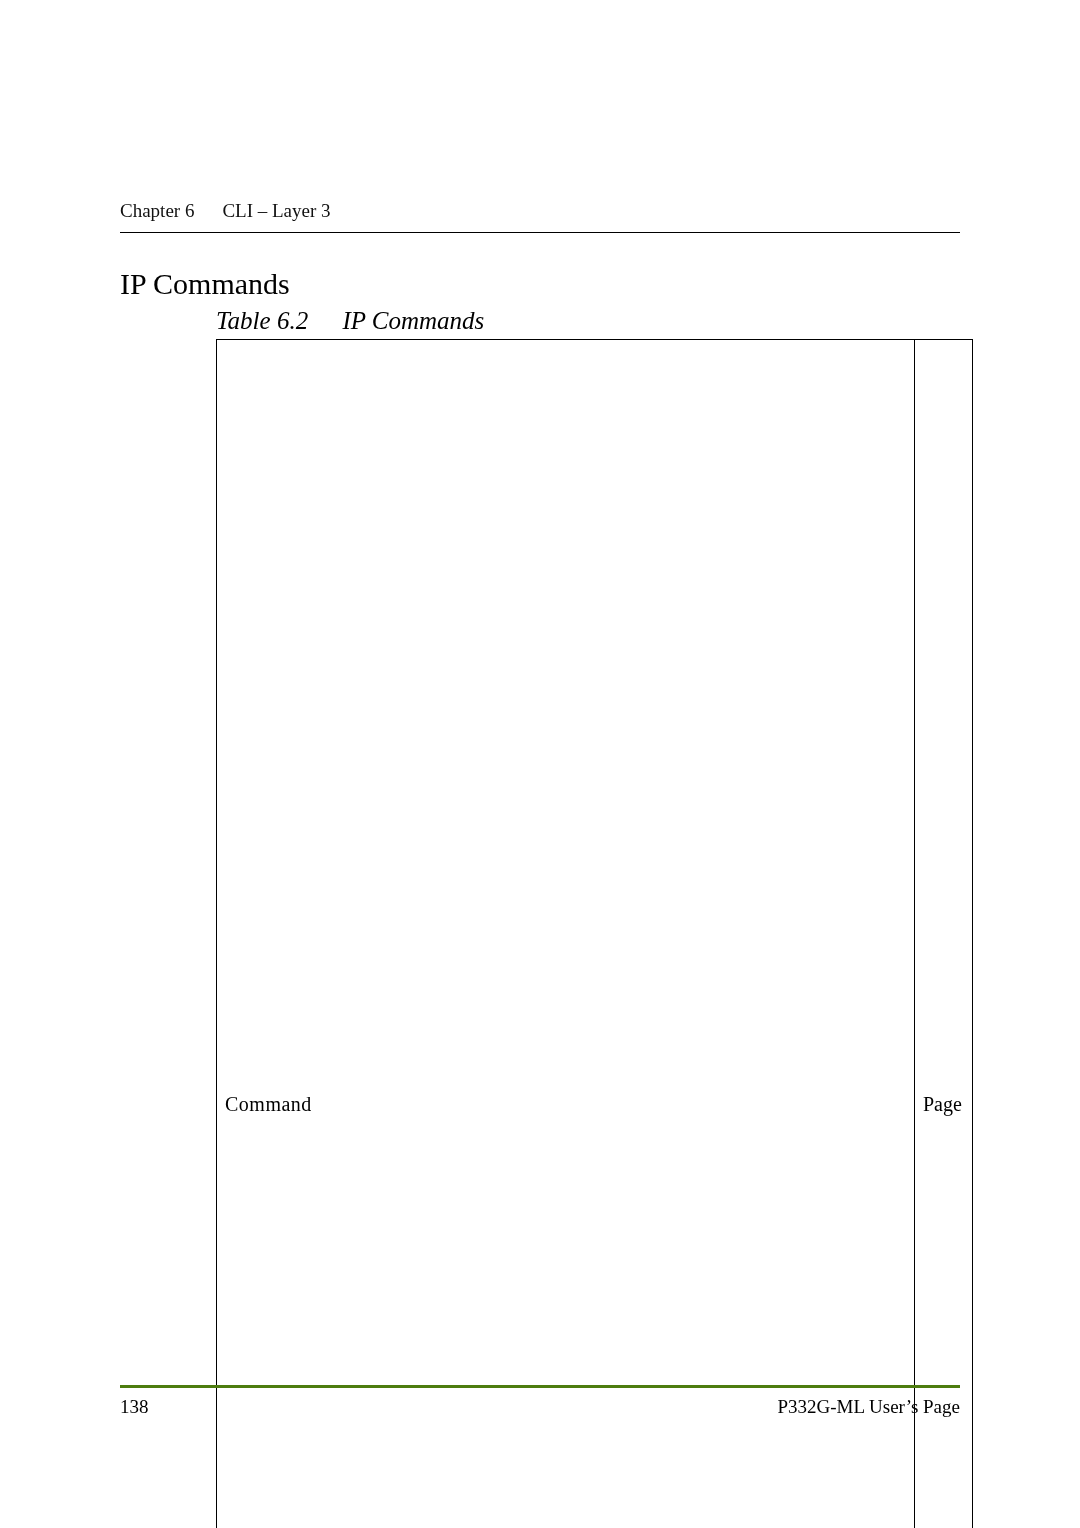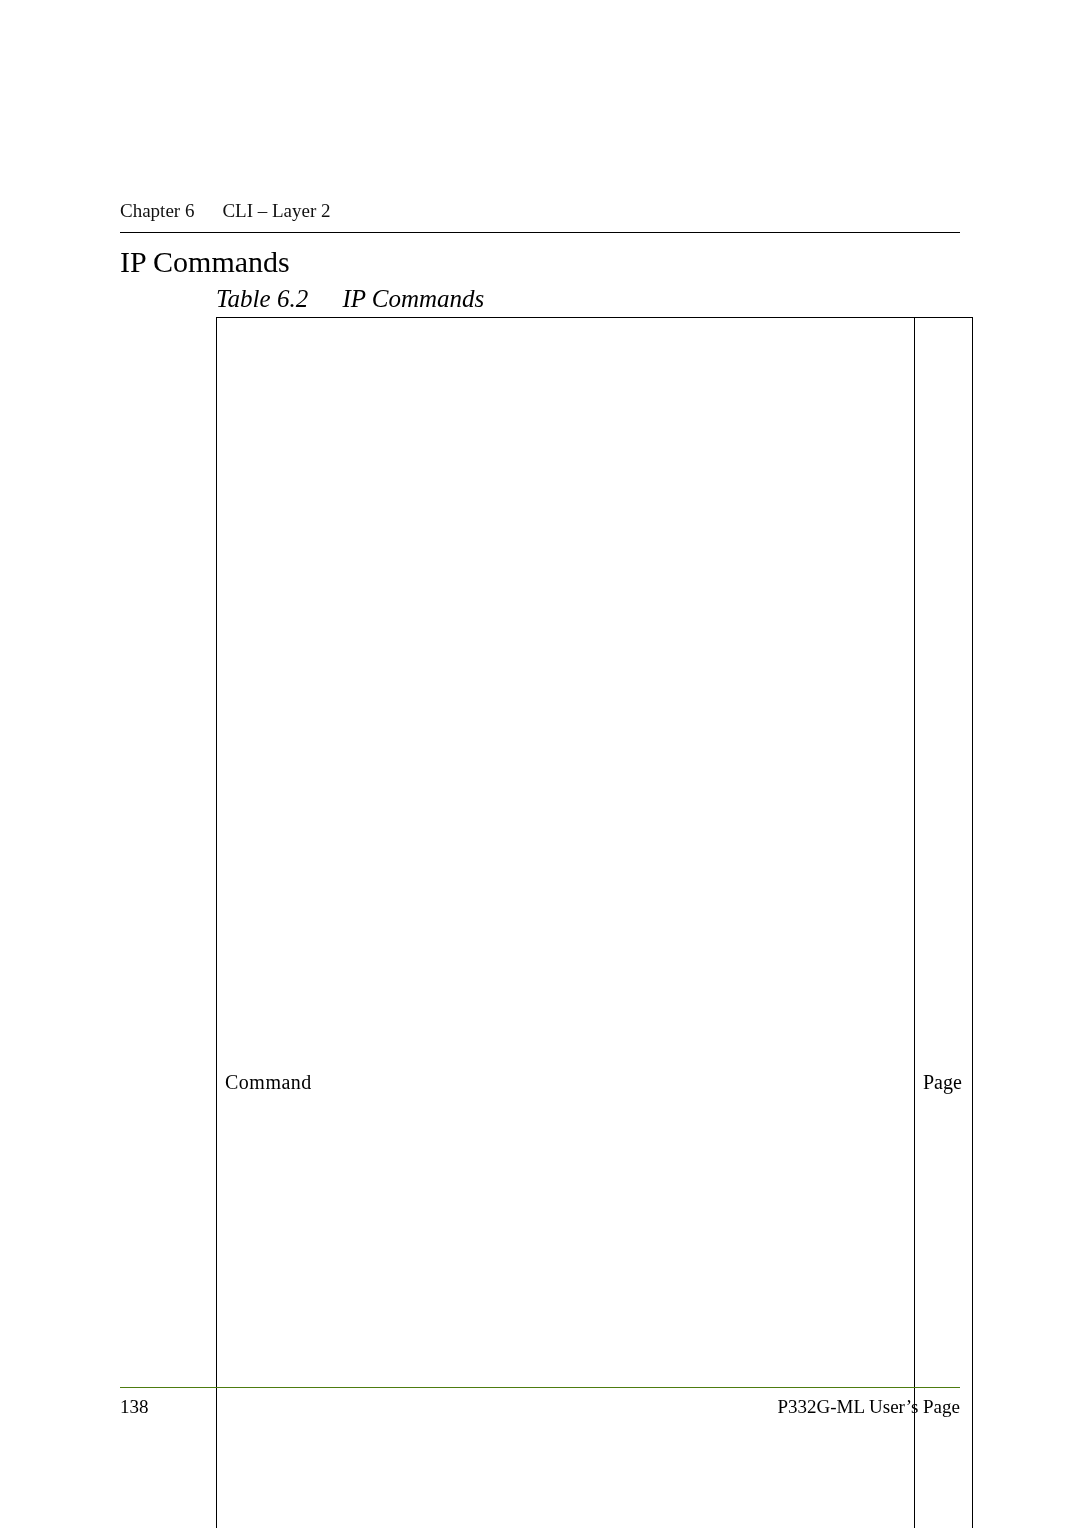--- a/index.html
+++ b/index.html
@@ -19,21 +19,21 @@
     padding: 200px 120px 0 120px;
     position: relative;
   }
   .header-line {
     display: flex;
     align-items: baseline;
     font-size: 19px;
     color: #111;
     padding-bottom: 10px;
     border-bottom: 1.5px solid #000;
-    margin-bottom: 12px;
+    margin-bottom: 34px;
   }
   .header-line .chapter {
     margin-right: 28px;
   }
   .section-title {
     font-size: 30px;
     margin: 0 0 6px 0;
     font-weight: normal;
   }
   .table-caption {
@@ -73,32 +73,32 @@
     letter-spacing: 0.3px;
   }
   .footer {
     position: absolute;
     left: 120px;
     right: 120px;
     bottom: 110px;
     display: flex;
     justify-content: space-between;
     font-size: 19px;
-    border-top: 1px solid #4d7c0f;
+    border-top: 3px solid #4d7c0f;
     padding-top: 8px;
   }
 </style>
 </head>
 <body>
 
 <div class="page">
 
   <div class="header-line">
     <span class="chapter">Chapter 6</span>
-    <span>CLI – Layer 2</span>
+    <span>CLI – Layer 3</span>
   </div>
 
   <h2 class="section-title">IP Commands</h2>
 
   <div class="table-caption">
     <span class="num">Table 6.2</span>
     <span>IP Commands</span>
   </div>
 
   <table class="cmd">

